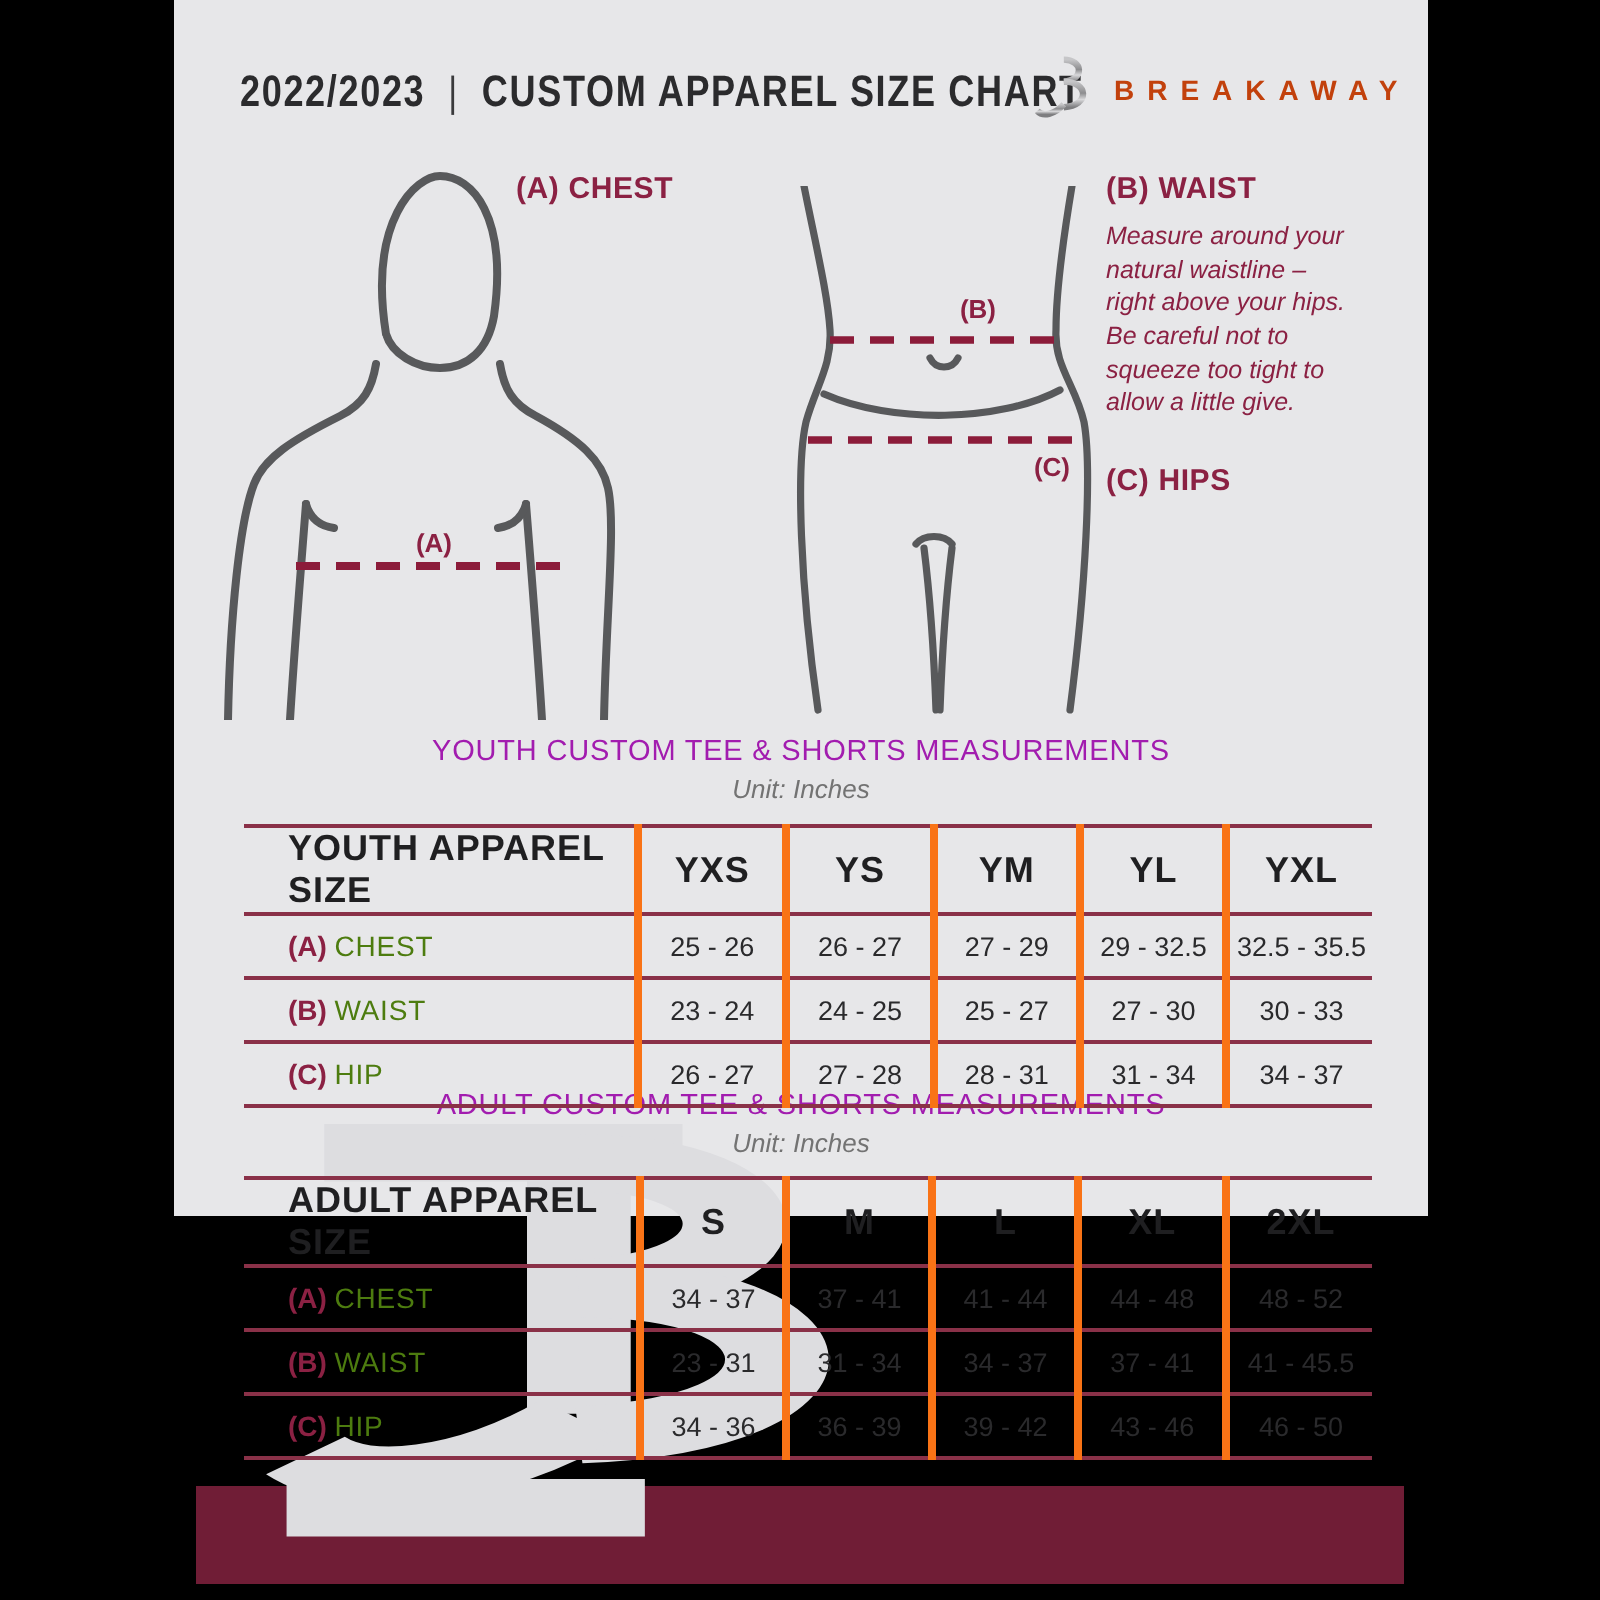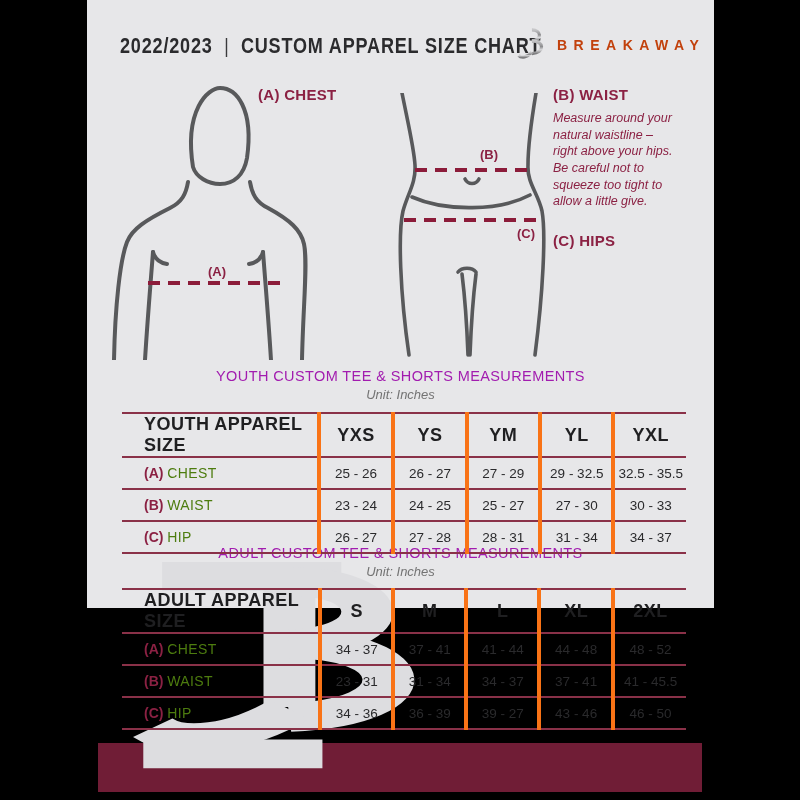--- a/index.html
+++ b/index.html
@@ -204,21 +204,21 @@
         <td>23 - 31</td>
         <td>31 - 34</td>
         <td>34 - 37</td>
         <td>37 - 41</td>
         <td>41 - 45.5</td>
       </tr>
       <tr>
         <td class="c0"><span class="pfx">(C)</span> <span class="lbl">HIP</span></td>
         <td>34 - 36</td>
         <td>36 - 39</td>
-        <td>39 - 27</td>
+        <td>39 - 42</td>
         <td>43 - 46</td>
         <td>46 - 50</td>
       </tr>
     </tbody>
       </table>
 
     <div class="footer-bar"></div>
   </div>
 </div>
 

